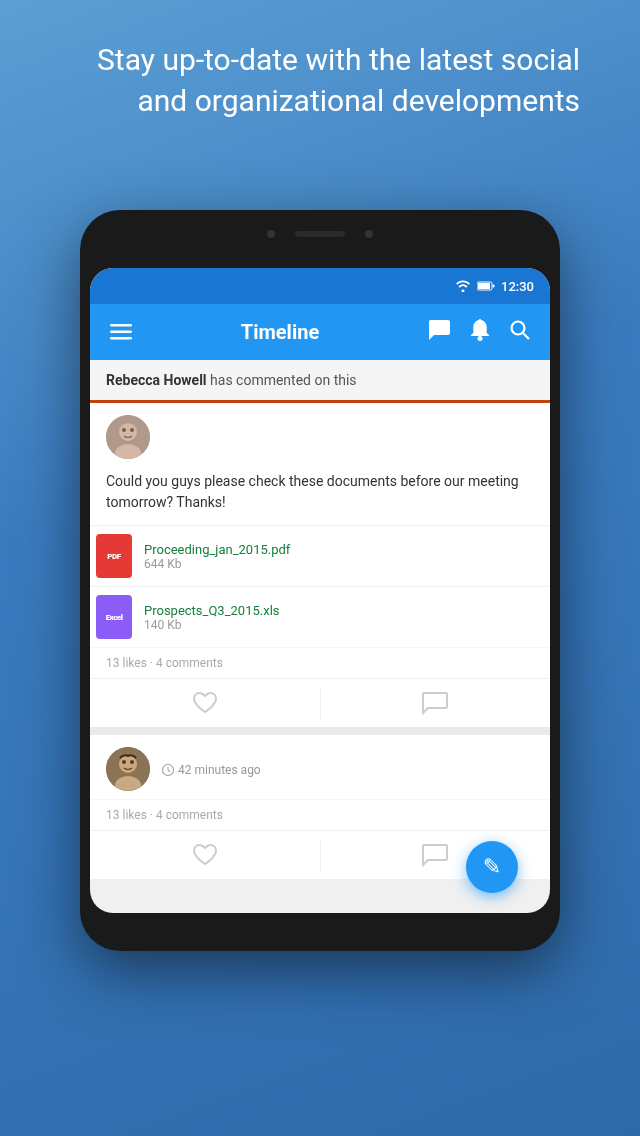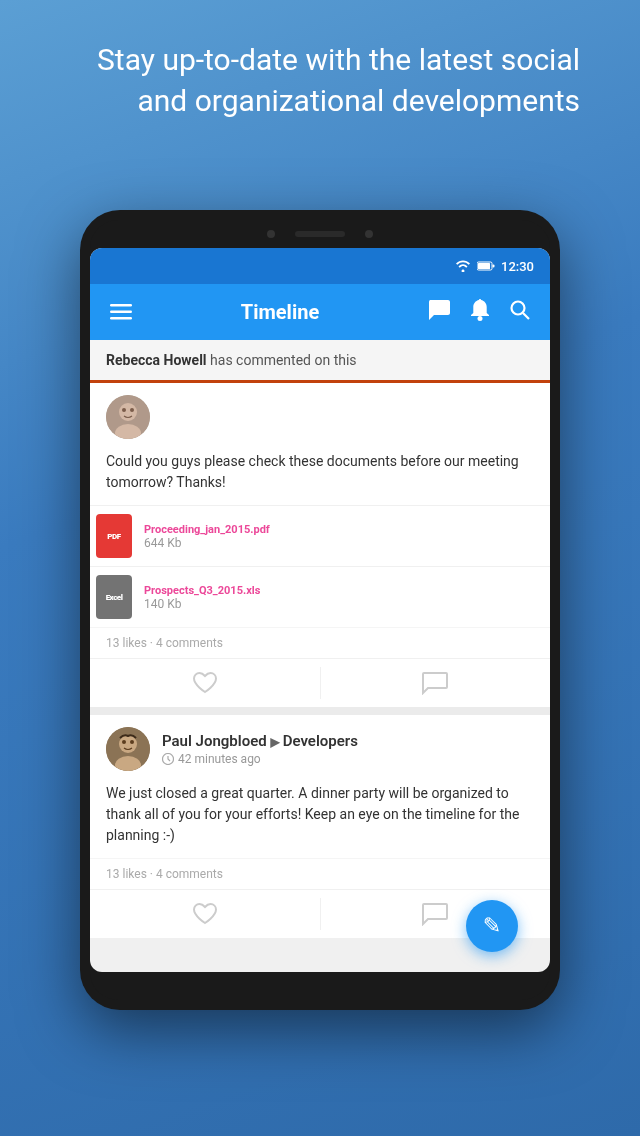--- a/index.html
+++ b/index.html
@@ -46,22 +46,23 @@
 
     .phone {
       background: #1a1a1a;
       border-radius: 40px;
       padding: 10px;
       box-shadow: 0 20px 60px rgba(0,0,0,0.5);
     }
 
     .phone-inner {
       background: #f0f0f0;
-      border-radius: 12px;
+      border-radius: 23px;
       overflow: hidden;
+      margin-top: 20px;
     }
 
     
     .status-bar {
       background: #1976d2;
       height: 36px;
       display: flex;
       align-items: center;
       justify-content: flex-end;
       padding: 0 16px;
@@ -209,38 +210,38 @@
       font-weight: 700;
       color: white;
       flex-shrink: 0;
     }
 
     .file-icon.pdf {
       background: #e53935;
     }
 
     .file-icon.excel {
-      background: #737373;
+      background: #8b5cf6;
     }
 
     .file-icon-label {
       font-size: 8px;
       font-weight: 900;
       letter-spacing: -0.5px;
     }
 
     .file-info {
       display: flex;
       flex-direction: column;
     }
 
     .file-name {
-      font-size: 11px;
-      color: #ec4899;
-      font-weight: 700;
+      font-size: 13px;
+      color: #15803d;
+      font-weight: 400;
     }
 
     .file-size {
       font-size: 12px;
       color: #999;
     }
 
     
     .post-stats {
       padding: 8px 16px;
@@ -449,36 +450,30 @@
                 <circle cx="22" cy="22" r="22" fill="#8B7355"></circle>
                 <circle cx="22" cy="17" r="9" fill="#c9a882"></circle>
                 <ellipse cx="22" cy="38" rx="13" ry="9" fill="#c9a882"></ellipse>
                 <circle cx="18" cy="15" r="2" fill="#5c3d1e"></circle>
                 <circle cx="26" cy="15" r="2" fill="#5c3d1e"></circle>
                 <path d="M18 21 Q22 24 26 21" stroke="#5c3d1e" stroke-width="1.2" fill="none"></path>
                 <path d="M14 11 Q18 7 22 9 Q26 7 30 11" stroke="#3d2b1a" stroke-width="2" fill="none"></path>
               </svg>
             </div>
             <div class="post-meta">
-              <div class="post-author">
-                <span>Paul Jongbloed</span>
-                <span class="arrow"> ▶ </span>
-                <span>Developers</span>
-              </div>
               <div class="post-time">
                 <svg width="12" height="12" viewBox="0 0 12 12" fill="none" stroke="#aaa" stroke-width="1.2">
                   <circle cx="6" cy="6" r="5.5"></circle>
                   <polyline points="6,3 6,6 8,8"></polyline>
                 </svg>
                 <span>42 minutes ago</span>
               </div>
             </div>
           </div>
 
-          <div class="post-body">We just closed a great quarter. A dinner party will be organized to thank all of you for your efforts! Keep an eye on the timeline for the planning :-)</div>
 
           <div class="post-stats">13 likes · 4 comments</div>
 
           <div class="post-actions">
             <div class="post-action">
               <svg width="26" height="24" viewBox="0 0 26 24" fill="none" stroke="#ccc" stroke-width="2">
                 <path d="M13 21 C13 21 2 14 2 7.5 C2 4.4 4.4 2 7.5 2 C9.6 2 11.4 3.2 13 5 C14.6 3.2 16.4 2 18.5 2 C21.6 2 24 4.4 24 7.5 C24 14 13 21 13 21Z"></path>
               </svg>
             </div>
             <div class="action-divider"></div>

